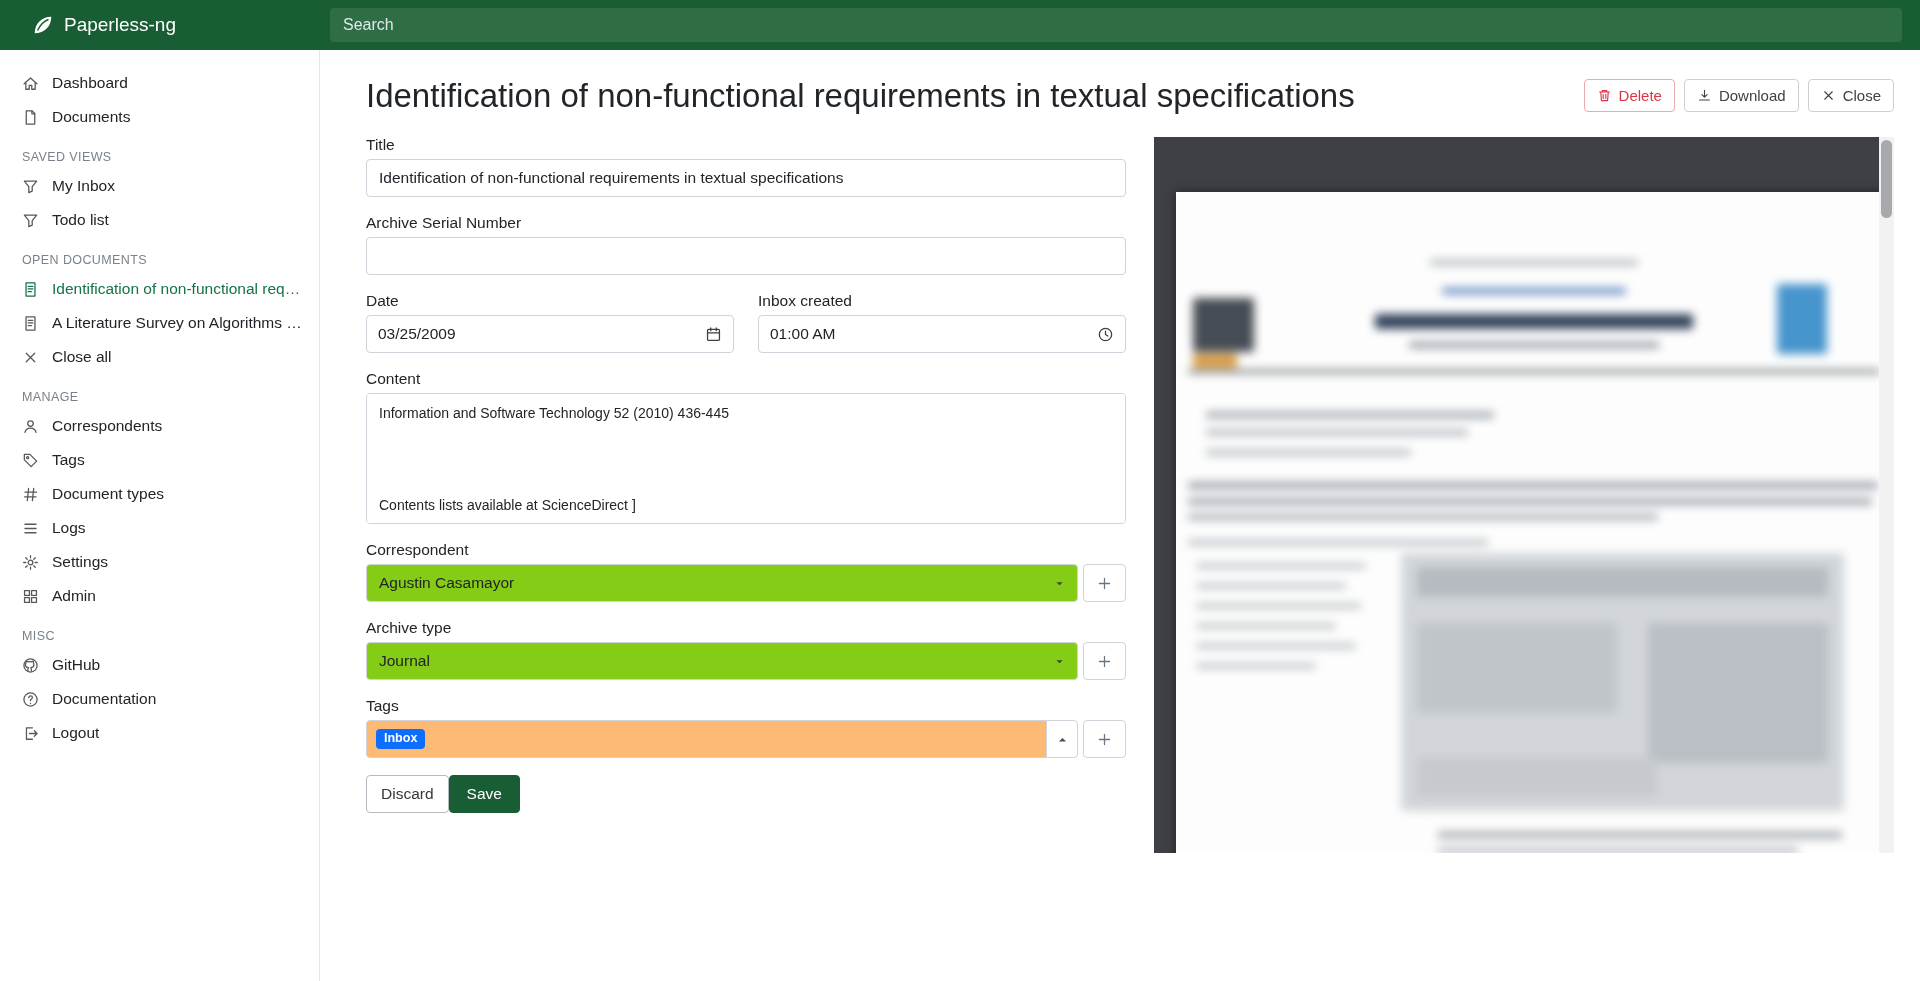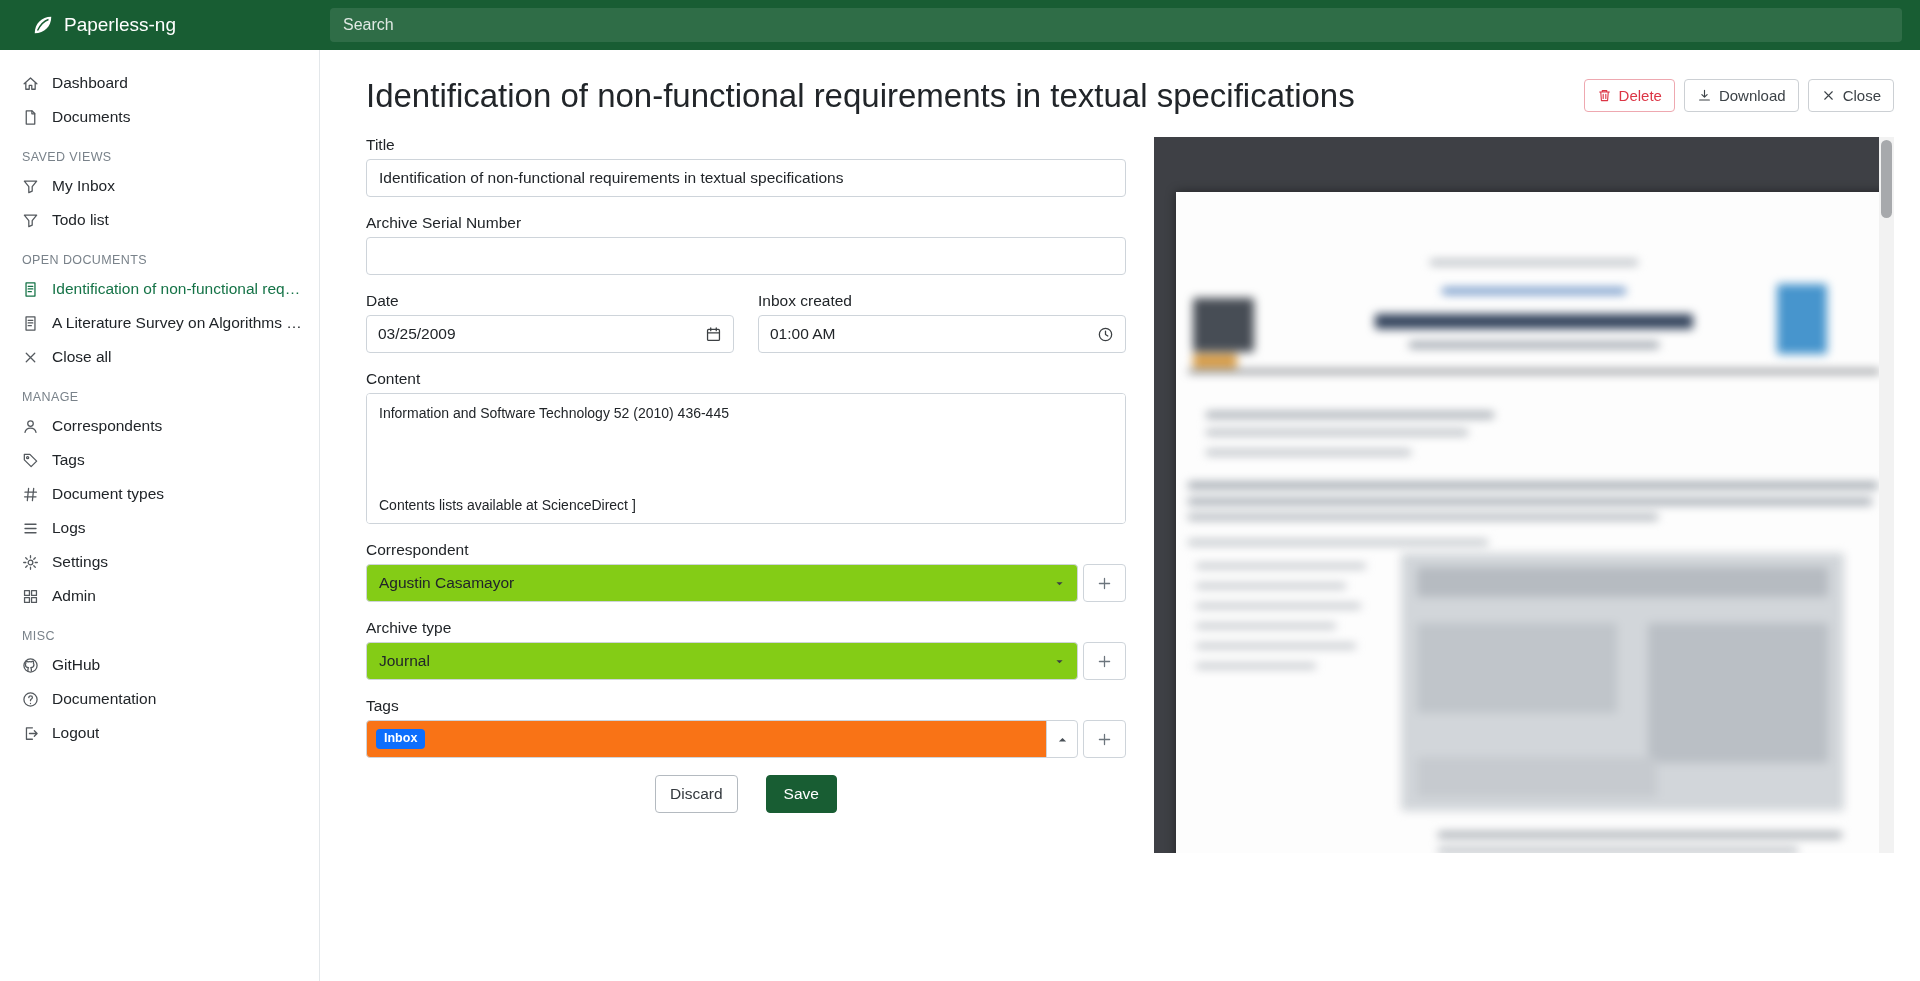--- a/index.html
+++ b/index.html
@@ -112,34 +112,34 @@
   }
   .caret-down { width:11px; height:11px; flex:none; }
   .caret-down path { fill:#3c4043; }
   .sq-btn {
     width:43px; height:38px; margin-left:5px; flex:none;
     border:1px solid #ced4da; border-radius:4px; background:#fff; color:#6c757d;
     display:flex; align-items:center; justify-content:center; cursor:pointer;
   }
   .tags-field {
     flex:1; height:38px; border:1px solid #ced4da; border-radius:4px 0 0 4px;
-    background:#f97316; display:flex; align-items:center; padding:0 9px; cursor:text;
+    background:#fdba74; display:flex; align-items:center; padding:0 9px; cursor:text;
   }
   .caret-btn {
     width:32px; height:38px; margin-left:-1px; flex:none;
     border:1px solid #ced4da; border-radius:0 4px 4px 0; background:#fff; color:#495057;
     display:flex; align-items:center; justify-content:center; cursor:pointer;
   }
   .caret-btn .ico { width:13px; height:13px; }
   .tag-badge {
     background:#0d6efd; color:#fff; font-size:12.5px; font-weight:700;
     padding:3px 8px 4px; border-radius:4px; line-height:1;
   }
 
-  .form-actions { display:flex; gap:28px;justify-content:center; }
+  .form-actions { display:flex; gap:0; }
   .btn-discard {
     height:38px; padding:0 14px; border:1px solid #b4bac0; border-radius:4px;
     background:#fff; color:#33383d; font-size:15.5px; font-family:inherit; cursor:pointer;
   }
   .btn-save {
     height:38px; padding:0 17px; border:1px solid #185d33; border-radius:4px;
     background:#185d33; color:#fff; font-size:15.5px; font-family:inherit; cursor:pointer;
   }
 
   

